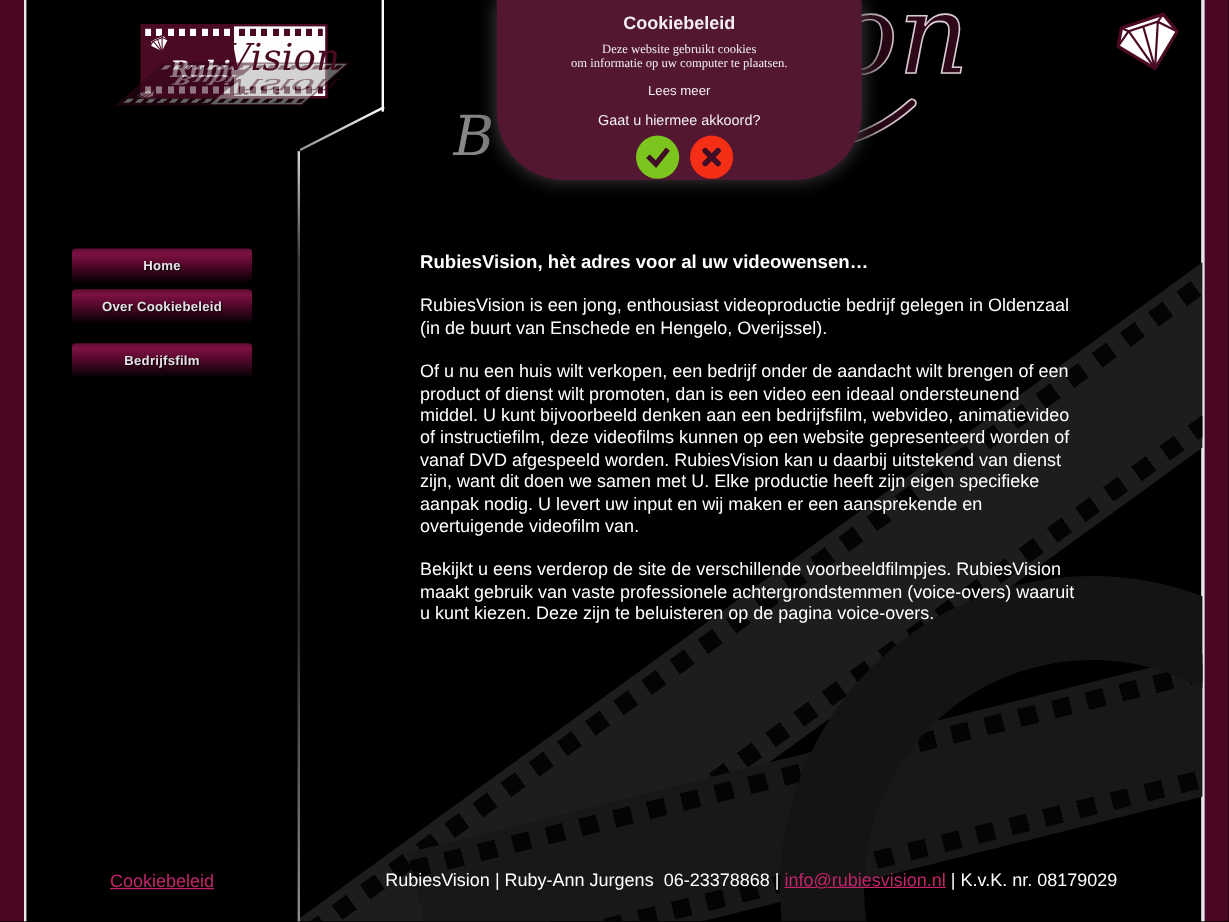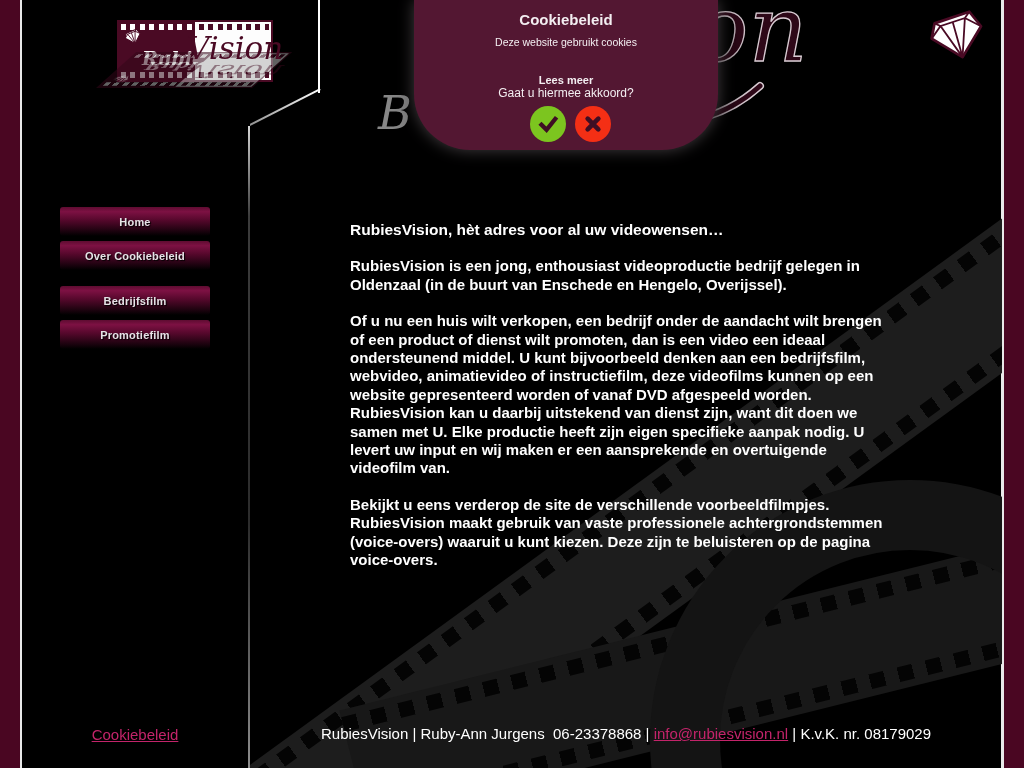--- a/index.html
+++ b/index.html
@@ -65,31 +65,31 @@
     text-shadow:1px 1px 1px rgba(0,0,0,.95);cursor:pointer;}
   .gap{margin-top:16px;}
   .cookie-link-row{position:absolute;left:0;width:226px;top:726px;text-align:center;font-size:15px;}
   .pink-link{color:#c3246a;text-decoration:underline;cursor:pointer;}
 
   
   .dialog{position:absolute;left:414px;top:0;width:304px;height:150px;background:#531732;
     border-radius:0 0 56px 56px;z-index:30;text-align:center;color:#f3eef1;
     box-shadow:0 0 16px rgba(150,140,146,.45),6px 12px 26px rgba(0,0,0,.85);}
   .dlg-title{padding-top:11px;font-size:15px;font-weight:bold;}
-  .dlg-msg{margin-top:8px;font-size:10.5px;line-height:12px;}
-  .dlg-more{margin-top:26px;font-size:11px;font-weight:bold;cursor:pointer;}
-  .dlg-q{font-size:12px;}
+  .dlg-msg{margin-top:8px;font-size:10.5px;line-height:12px;font-family:Liberation Serif, serif;}
+  .dlg-more{margin-top:10px;font-size:11px;font-weight:normal;cursor:pointer;}
+  .dlg-q{margin-top:11px;font-size:12px;}
   .dlg-buttons{margin-top:6px;display:flex;justify-content:center;gap:9px;padding-left:8px;}
   .btn-circle{width:36px;height:36px;border-radius:50%;display:flex;align-items:center;justify-content:center;cursor:pointer;}
   .accept{background:#7cc51f;} .decline{background:#f42f15;}
 
   
-  .main-text{position:absolute;left:100px;top:221px;width:558px;font-size:15px;line-height:18.4px;z-index:5;}
+  .main-text{position:absolute;left:100px;top:210px;width:558px;font-size:15px;line-height:18.4px;z-index:5;}
   .heading{font-weight:bold;font-size:15.5px;margin:0 0 18px 0;}
-  .main-text p{margin:0 12px 18px 0;font-weight:bold;}
+  .main-text p{margin:0 12px 18px 0;}
 
   
   .content-footer{position:absolute;left:0;width:752px;top:725px;text-align:center;font-size:15px;z-index:6;}
   .content-footer span{white-space:pre;}
 </style>
 </head>
 <body>
 
 <div class="edge-left"></div>
 <div class="edge-left-line"></div>
@@ -122,21 +122,20 @@
   <div class="content-footer">
     <span>RubiesVision | Ruby-Ann Jurgens  06-23378868 | </span><a class="pink-link">info@rubiesvision.nl</a><span> | K.v.K. nr. 08179029</span>
   </div>
 </div>
 
 <div class="sidebar">
   <div class="nav">
     <div class="nav-btn">Home</div>
     <div class="nav-btn">Over Cookiebeleid</div>
     <div class="nav-btn gap">Bedrijfsfilm</div>
-    <div class="nav-btn">Promotiefilm</div>
   </div>
   <div class="cookie-link-row">
     <a class="pink-link">Cookiebeleid</a>
   </div>
 </div>
 
 <div class="logo-wrap">
   <div class="logo-strip">
     <div class="logo-panel"></div>
     <div class="holes top left-side"></div>
@@ -169,20 +168,21 @@
 
 <svg class="diamond" width="58" height="52" viewBox="0 0 64 56">
   <polygon points="10,10 50,4 60,22 34,52 4,26" fill="#ffffff" stroke="#4a0a24" stroke-width="3" stroke-linejoin="round"></polygon>
   <path d="M10 10 L16 14 L44 10 L50 4 M60 22 L44 10 M4 26 L16 14 M16 14 L34 52 M44 10 L34 52 M30 12 L34 52" fill="none" stroke="#4a0a24" stroke-width="2"></path>
 </svg>
 
 <div class="dialog">
   <div class="dlg-title">Cookiebeleid</div>
   <div class="dlg-msg">
     <div>Deze website gebruikt cookies</div>
+    <div>om informatie op uw computer te plaatsen.</div>
   </div>
   <div class="dlg-more">Lees meer</div>
   <div class="dlg-q">Gaat u hiermee akkoord?</div>
   <div class="dlg-buttons">
     <div class="btn-circle accept">
       <svg width="26" height="26" viewBox="0 0 36 36">
         <path d="M9 19 L16 26 L28 11" fill="none" stroke="#3f0e24" stroke-width="6" stroke-linecap="square" stroke-linejoin="miter"></path>
       </svg>
     </div>
     <div class="btn-circle decline">

